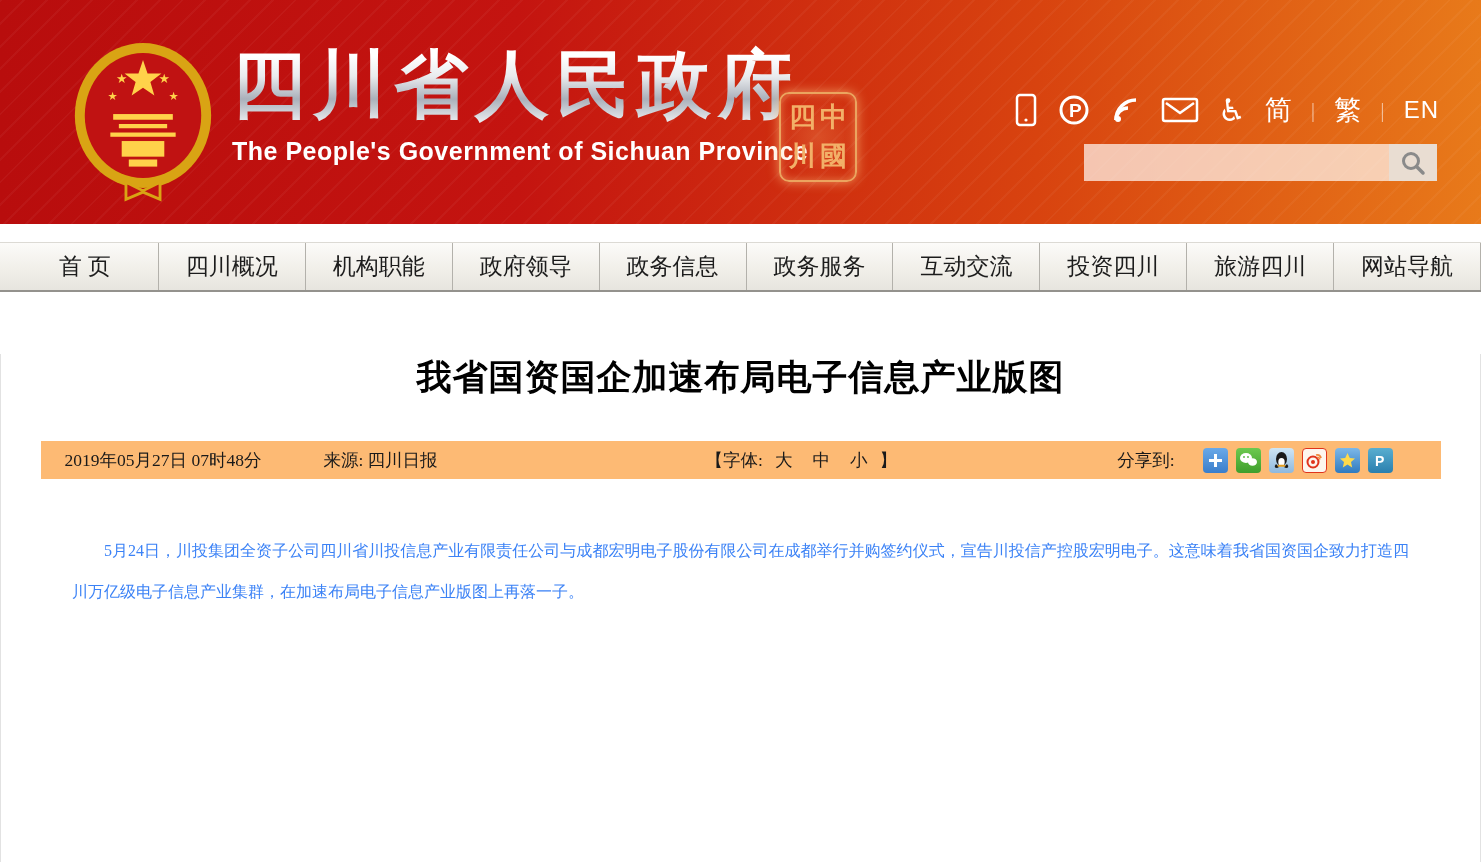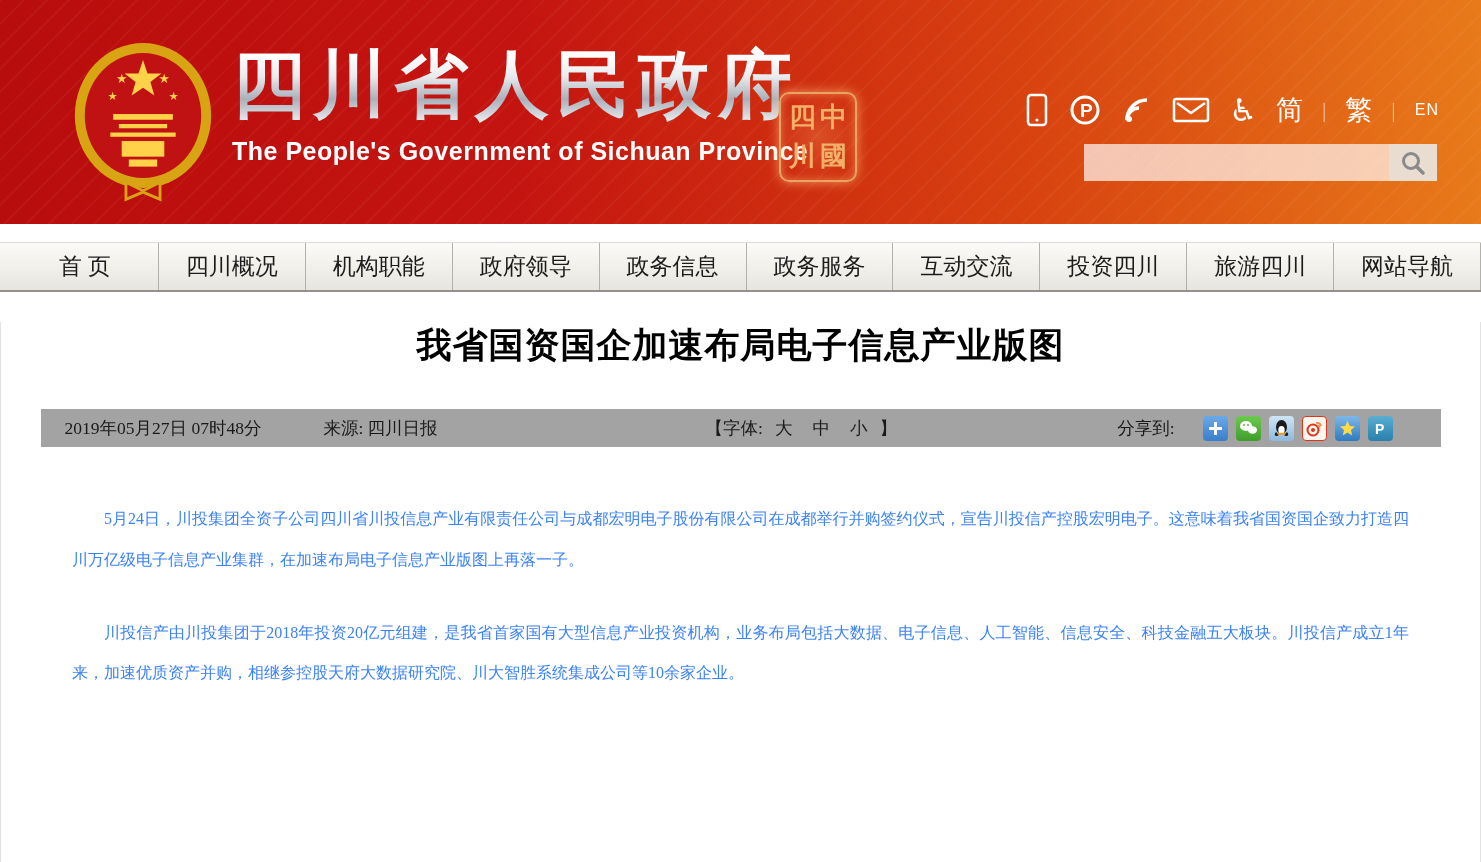--- a/index.html
+++ b/index.html
@@ -24,43 +24,43 @@
     border:2px solid #eba45f; border-radius:10px; padding:4px 6px;
     display:grid; grid-template-columns:1fr 1fr; align-items:center; justify-items:center;
     color:#f2b068; font-size:27px; font-weight:bold; line-height:1.3;
     background:radial-gradient(circle, rgba(255,190,120,0.22), rgba(255,190,120,0) 75%);
     box-shadow:0 0 12px rgba(255,200,130,0.65), inset 0 0 10px rgba(255,200,130,0.5); }
   .quick-icons { position:absolute; top:90px; right:42px; display:flex;
     align-items:center; gap:19px; height:40px; }
   .qicon { display:inline-flex; align-items:center; justify-content:center; cursor:pointer; }
   .wheel { color:#fff; font-size:31px; font-family:"DejaVu Sans", sans-serif; line-height:1; }
   .lang { color:#fff; font-size:27px; cursor:pointer; font-family:"Liberation Sans", sans-serif; }
-  .lang-en { font-size:16px; letter-spacing:1px;text-align:center; }
+  .lang-en { font-size:24px; letter-spacing:1px;text-align:center; }
   .lang-div { color:rgba(255,255,255,0.55); font-size:22px; }
   .search-box { position:absolute; top:144px; right:44px; width:353px; height:37px;
     display:flex; background:rgba(255,245,240,0.72); }
   .search-input { flex:1; border:none; outline:none; background:transparent;
     font-size:18px; padding:0 10px; color:#333; }
   .search-btn { width:48px; height:37px; border:none; background:#e9ddd2;
     display:flex; align-items:center; justify-content:center; cursor:pointer; }
 
   
   .main-nav { margin-top:18px; height:50px; display:flex;
     background:linear-gradient(180deg,#fcfbf9 0%, #f1efe9 55%, #e7e5df 100%);
     border-top:1px solid #dcdad4; border-bottom:2px solid #94928d; padding-left:12px; }
   .nav-item { flex:1; text-align:center; line-height:48px; font-size:23px;
     color:#1c1c1c; border-right:1px solid #b3b1ab; cursor:pointer; white-space:nowrap; }
 
   
   .content { position:relative; width:1481px; border-left:1px solid #e2e2e2;
     border-right:1px solid #e2e2e2; min-height:570px; }
-  .article-title { text-align:center; margin-top:30px; font-size:35px; font-weight:bold;
+  .article-title { text-align:center; margin-top:62px; font-size:35px; font-weight:bold;
     color:#000; letter-spacing:1px; }
   .meta-bar { position:relative; width:1400px; margin:40px auto 0; height:38px;
-    background:#a3a3a3; font-size:17.5px; color:#1a1a1a;
+    background:#fdba74; font-size:17.5px; color:#1a1a1a;
     display:flex; align-items:center; }
   .meta-date { margin-left:24px; }
   .meta-source { margin-left:62px; }
   .font-group { position:absolute; left:665px; display:flex; align-items:center; gap:4px; }
   .font-opt { cursor:pointer; padding:0 8px; }
   .share-group { position:absolute; right:48px; display:flex; align-items:center; }
   .share-label { margin-right:20px; }
   .sicon { width:25px; height:25px; border-radius:4px; margin-left:8px; cursor:pointer;
     display:inline-flex; align-items:center; justify-content:center; }
   .s-plus { background:linear-gradient(180deg,#6aa9e8,#3a7ecb); }
@@ -223,15 +223,14 @@
       <span class="sicon s-tweibo">
         <svg width="16" height="17" viewBox="0 0 16 17">
             <text x="3" y="13.5" font-size="14" font-family="sans-serif" font-weight="bold" fill="#fff">P</text>
           </svg>
       </span>
     </span>
   </div>
 
   <div class="body-text">
     <p>5月24日，川投集团全资子公司四川省川投信息产业有限责任公司与成都宏明电子股份有限公司在成都举行并购签约仪式，宣告川投信产控股宏明电子。这意味着我省国资国企致力打造四川万亿级电子信息产业集群，在加速布局电子信息产业版图上再落一子。</p>
-    <p>川投信产由川投集团于2018年投资20亿元组建，是我省首家国有大型信息产业投资机构，业务布局包括大数据、电子信息、人工智能、信息安全、科技金融五大板块。川投信产成立1年来，加速优质资产并购，相继参控股天府大数据研究院、川大智胜系统集成公司等10余家企业。</p>
   </div>
 </div>
 
 </body></html>

